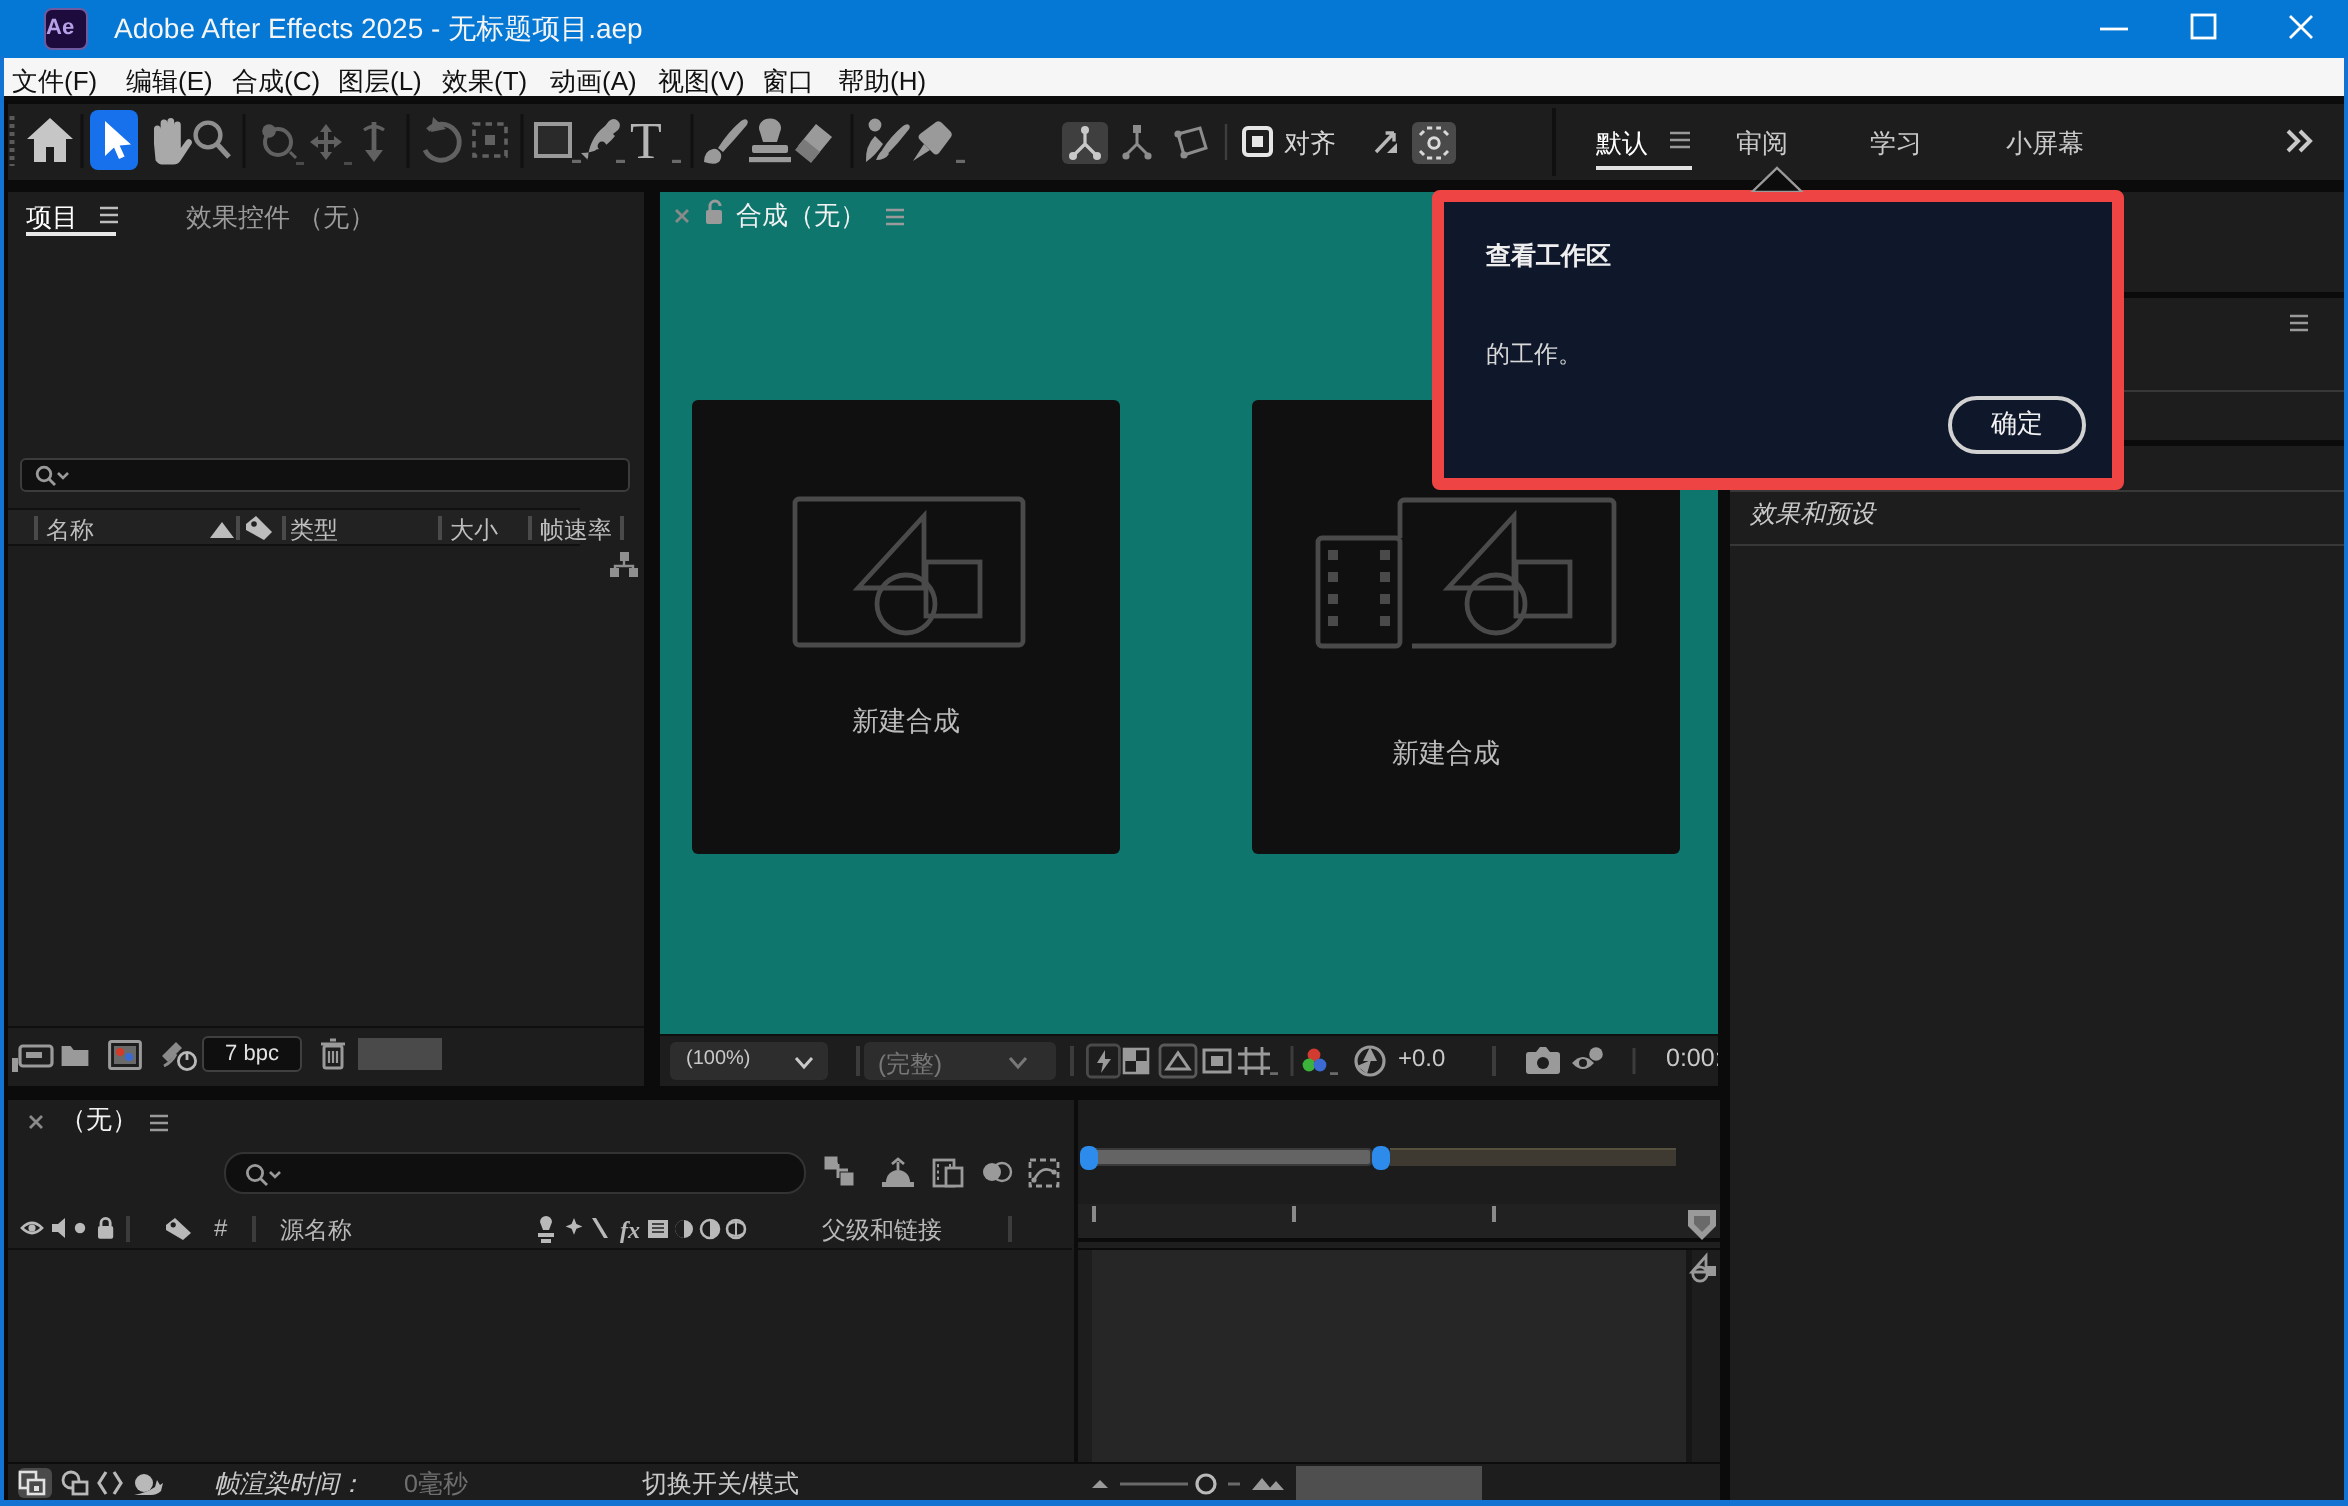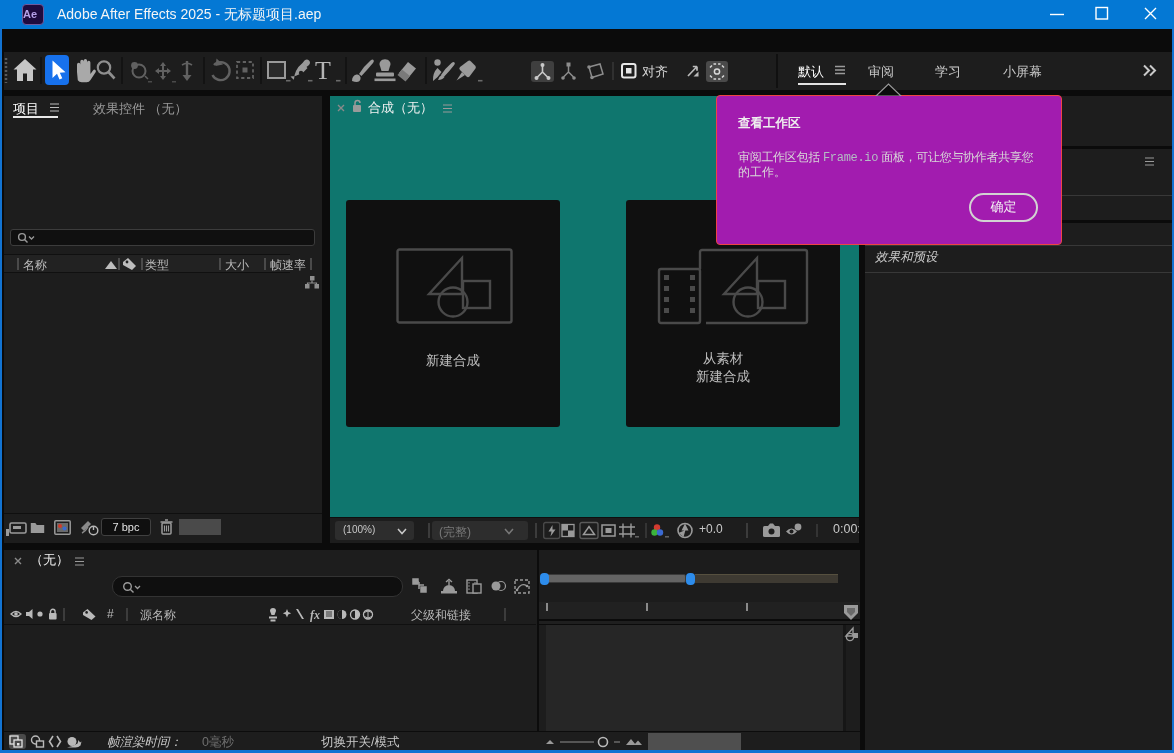--- a/index.html
+++ b/index.html
@@ -18,20 +18,31 @@
     <div class="abs" style="left:22px;top:4px;width:22px;height:21px;background:#1e0b3e;border-radius:4px;border:1px solid #6e5a9e;color:#b6a1e8;font-size:11px;font-weight:bold;text-align:left;line-height:19px;">Ae</div>
     <div class="txt" style="left:57px;top:6px;font-size:14px;color:#f5f5f5;">Adobe After Effects 2025 - 无标题项目.aep</div>
 
     <svg class="abs" style="left:1046px;top:6px;" width="120" height="16" viewBox="0 0 120 16">
       <line x1="4" y1="8.5" x2="18" y2="8.5" stroke="#fff" stroke-width="1.4"></line>
       <rect x="50" y="1.5" width="11.5" height="11.5" fill="none" stroke="#fff" stroke-width="1.4"></rect>
       <path d="M99 2 L110 13 M110 2 L99 13" stroke="#fff" stroke-width="1.4"></path>
     </svg>
   </div>
 
+  <div class="abs" style="left:0;top:29px;width:1174px;height:21px;background:#f6f6f6;border-bottom:2px solid #0d0d0d;">
+    <div class="txt" style="left:6px;top:3px;font-size:13px;color:#111111;">文件(F)</div>
+    <div class="txt" style="left:63px;top:3px;font-size:13px;color:#111111;">编辑(E)</div>
+    <div class="txt" style="left:116px;top:3px;font-size:13px;color:#111111;">合成(C)</div>
+    <div class="txt" style="left:169px;top:3px;font-size:13px;color:#111111;">图层(L)</div>
+    <div class="txt" style="left:221px;top:3px;font-size:13px;color:#111111;">效果(T)</div>
+    <div class="txt" style="left:275px;top:3px;font-size:13px;color:#111111;">动画(A)</div>
+    <div class="txt" style="left:329px;top:3px;font-size:13px;color:#111111;">视图(V)</div>
+    <div class="txt" style="left:381px;top:3px;font-size:13px;color:#111111;">窗口</div>
+    <div class="txt" style="left:419px;top:3px;font-size:13px;color:#111111;">帮助(H)</div>
+  </div>
 
   <div class="abs" id="toolbar" style="left:0;top:52px;width:1174px;height:38px;background:#1d1d1d;">
     <svg class="abs" style="left:0;top:0;" width="760" height="38" viewBox="0 0 760 38">
 
       <line x1="6" y1="6" x2="6" y2="31" stroke="#5a5a5a" stroke-width="2.5" stroke-dasharray="2 2"></line>
 
       <path d="M25 7 L13.5 17.5 H17 V29 H23 V21.5 H27 V29 H33 V17.5 H36.5 Z" fill="#c6c6c6"></path>
       <line x1="41" y1="5" x2="41" y2="32" stroke="#111" stroke-width="1.5"></line>
 
       <rect x="45" y="3" width="24" height="30" rx="4" fill="#1771ec"></rect>
@@ -262,21 +273,20 @@
           <rect x="10" y="27" width="5" height="5"></rect>
             <rect x="36" y="27" width="5" height="5"></rect>
           <rect x="10" y="38" width="5" height="5"></rect>
             <rect x="36" y="38" width="5" height="5"></rect>
           <rect x="10" y="49" width="5" height="5"></rect>
             <rect x="36" y="49" width="5" height="5"></rect>
           <rect x="10" y="60" width="5" height="5"></rect>
             <rect x="36" y="60" width="5" height="5"></rect>
         </g>
       </svg>
-      <div class="txt" style="left:-10px;top:150px;width:214px;text-align:center;font-size:13.5px;color:#bdbdbd;">从素材</div>
       <div class="txt" style="left:-10px;top:168px;width:214px;text-align:center;font-size:13.5px;color:#bdbdbd;">新建合成</div>
     </div>
 
     <div class="abs" style="left:0;top:421px;width:529px;height:26px;background:#1d1d1d;border-top:1px solid #0f0f0f;">
       <div class="abs" style="left:5px;top:3px;width:79px;height:19px;background:#2d2d2d;border-radius:3px;">
         <div class="txt" style="left:8px;top:2.5px;font-size:10px;color:#c9c9c9;">(100%)</div>
         <svg class="abs" style="left:62px;top:7px;" width="10" height="7" viewBox="0 0 10 7">
             <path d="M1 1 L5 5.5 L9 1" stroke="#c9c9c9" stroke-width="1.5" fill="none"></path>
           </svg>
       </div>
@@ -489,23 +499,22 @@
       </svg>
       <div class="abs" style="left:646px;top:0.5px;width:93px;height:17px;background:#4f4f4f;"></div>
     </div>
   </div>
 
   <div class="abs" style="left:2px;top:50px;width:2px;height:700px;background:#0a0a0a;"></div>
   <div class="abs" style="left:0;top:28px;width:2px;height:725px;background:#1273d2;"></div>
   <div class="abs" style="left:1172px;top:28px;width:2px;height:725px;background:#1273d2;"></div>
   <div class="abs" style="left:0;top:750px;width:1174px;height:3px;background:#1273d2;"></div>
 
-  <div class="abs" id="tooltip" style="left:716px;top:95px;width:346px;height:150px;background:#a21caf;border:1px solid #ef4444;border-radius:4px;">
+  <div class="abs" id="tooltip" style="left:716px;top:95px;width:346px;height:150px;background:#0f172a;border:6px solid #ef4444;border-radius:4px;">
     <div class="txt" style="left:21px;top:19px;font-size:12.5px;font-weight:bold;color:#eeeeee;">查看工作区</div>
-    <div class="txt" style="left:21px;top:53px;font-size:12px;letter-spacing:-0.3px;color:#d8d8d8;">审阅工作区包括 <span style="font-family:'Liberation Mono',monospace;color:#b4bcc4;">Frame.io</span> 面板，可让您与协作者共享您</div>
     <div class="txt" style="left:21px;top:67.5px;font-size:12px;color:#d8d8d8;">的工作。</div>
     <div class="abs" style="left:252px;top:97px;width:69px;height:29px;border:2.5px solid #d2d2d2;border-radius:15px;color:#f2f2f2;font-size:13px;text-align:center;line-height:24px;">确定</div>
   </div>
 
   <svg class="abs" style="left:875px;top:83px;" width="27" height="13" viewBox="0 0 27 13">
     <path d="M1 13 L13.5 1 L26 13 Z" fill="#0c0c0c" stroke="#9a9a9a" stroke-width="1.2"></path>
   </svg>
 
 </div>
 

